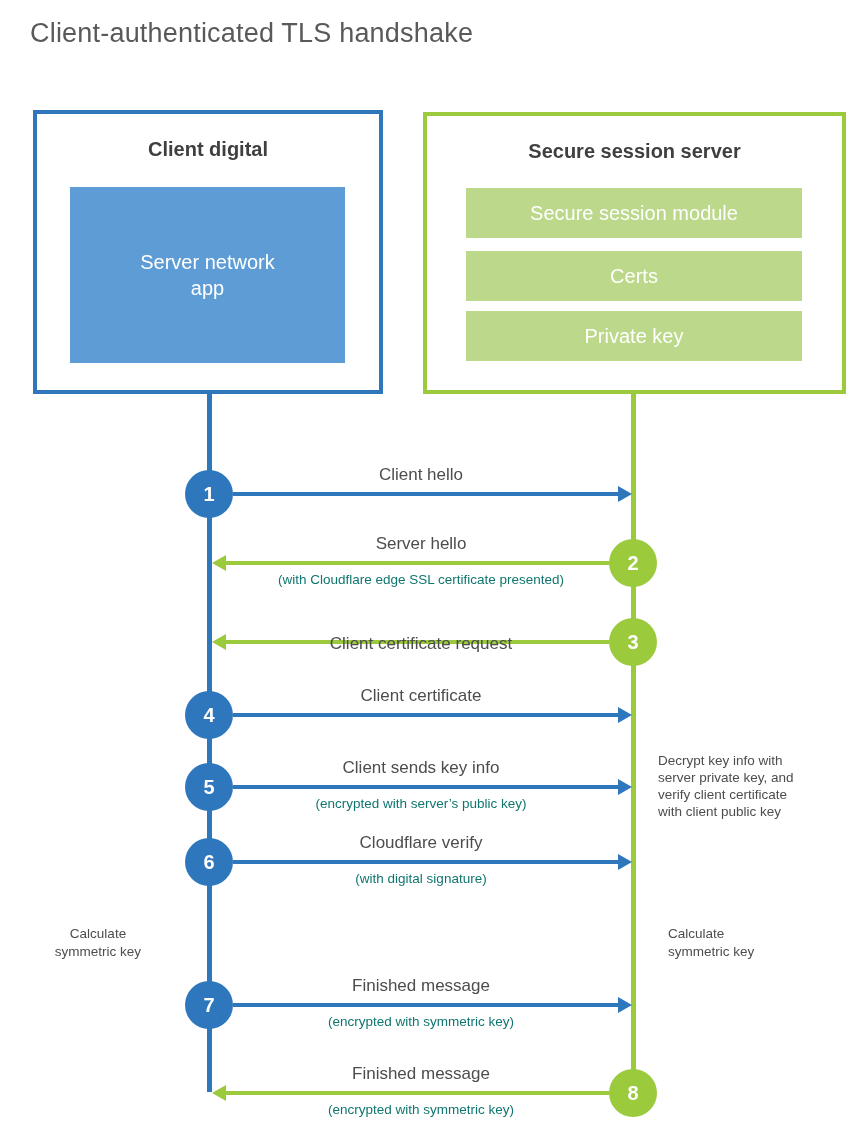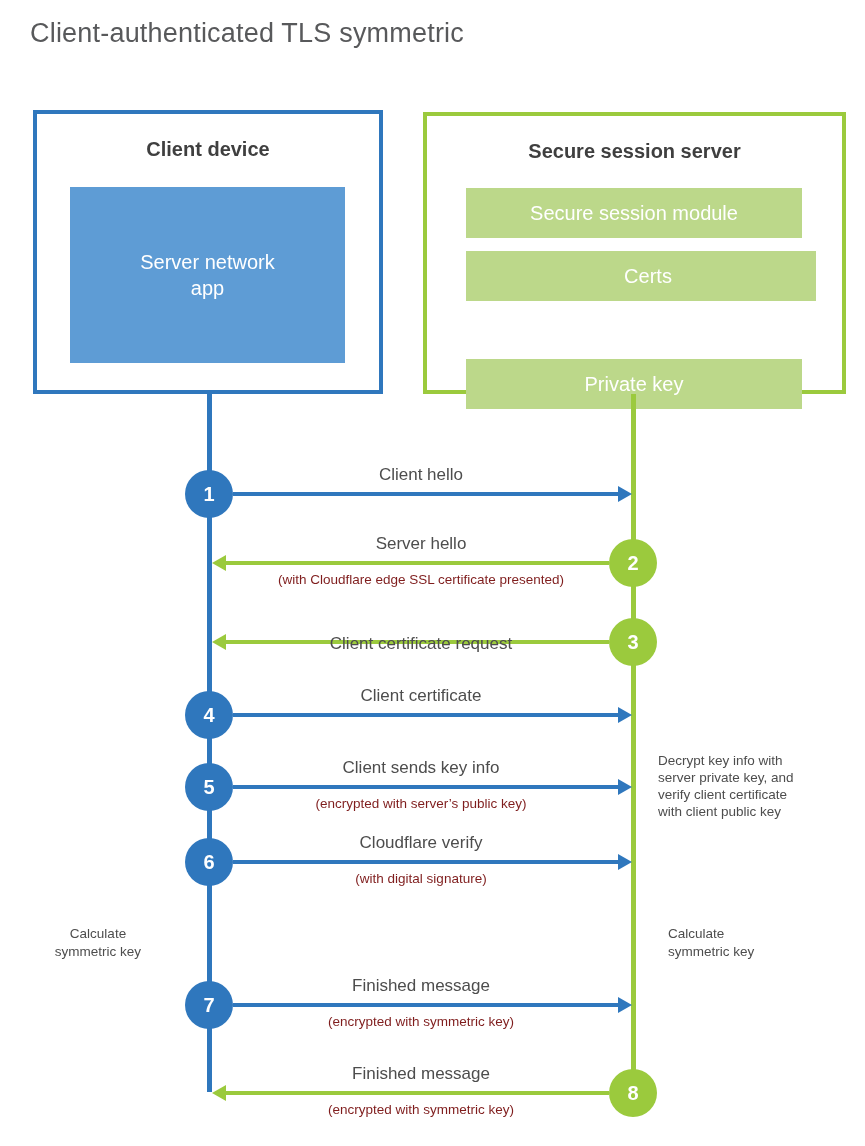--- a/index.html
+++ b/index.html
@@ -55,50 +55,50 @@
     border-top:8px solid transparent;border-bottom:8px solid transparent;
     border-right:14px solid #9bca3d;
   }
   
   .step-label{
     position:absolute;left:233px;width:376px;text-align:center;
     font-size:17px;color:#4d4d4d;z-index:2;
   }
   .step-sub{
     position:absolute;left:233px;width:376px;text-align:center;
-    font-size:13.5px;color:#7f1d1d;z-index:2;
+    font-size:13.5px;color:#0f766e;z-index:2;
   }
   
   .side-note{
     position:absolute;font-size:13.5px;color:#4d4d4d;line-height:17px;
   }
   .calc-left{left:48px;top:925px;width:100px;text-align:center;line-height:18px;}
   .calc-right{left:668px;top:925px;width:100px;text-align:left;line-height:18px;}
   .decrypt-note{left:658px;top:752px;width:152px;}
 </style>
 </head>
 <body>
 
 <div id="canvas">
 
-  <div class="title">Client-authenticated TLS symmetric</div>
+  <div class="title">Client-authenticated TLS handshake</div>
 
   <div class="box blue-border" style="left:33px;top:110px;width:350px;height:284px;">
-    <div class="box-title">Client device</div>
+    <div class="box-title">Client digital</div>
   </div>
   <div class="fill-rect" style="left:70px;top:187px;width:275px;height:176px;">
     <span class="inner">Server network app</span>
   </div>
 
   <div class="box green-border" style="left:423px;top:112px;width:423px;height:282px;">
     <div class="box-title">Secure session server</div>
   </div>
   <div class="bar" style="top:188px;text-align:right;">Secure session module</div>
-  <div class="bar" style="top:251px;padding-left:14px;">Certs</div>
-  <div class="bar" style="top:311px;margin-top:48px;">Private key</div>
+  <div class="bar" style="top:251px;">Certs</div>
+  <div class="bar" style="top:311px;">Private key</div>
 
   <div class="vline blue" style="left:207px;top:394px;height:698px;"></div>
   <div class="vline green" style="left:631px;top:394px;height:699px;"></div>
 
   <div class="circle blue" style="left:185px;top:470px;">1</div>
   <div class="arrow right blue" style="top:492px;"></div>
   <div class="step-label" style="top:465px;">Client hello</div>
 
   <div class="circle green" style="left:609px;top:539px;">2</div>
   <div class="arrow left green" style="top:561px;"></div>

